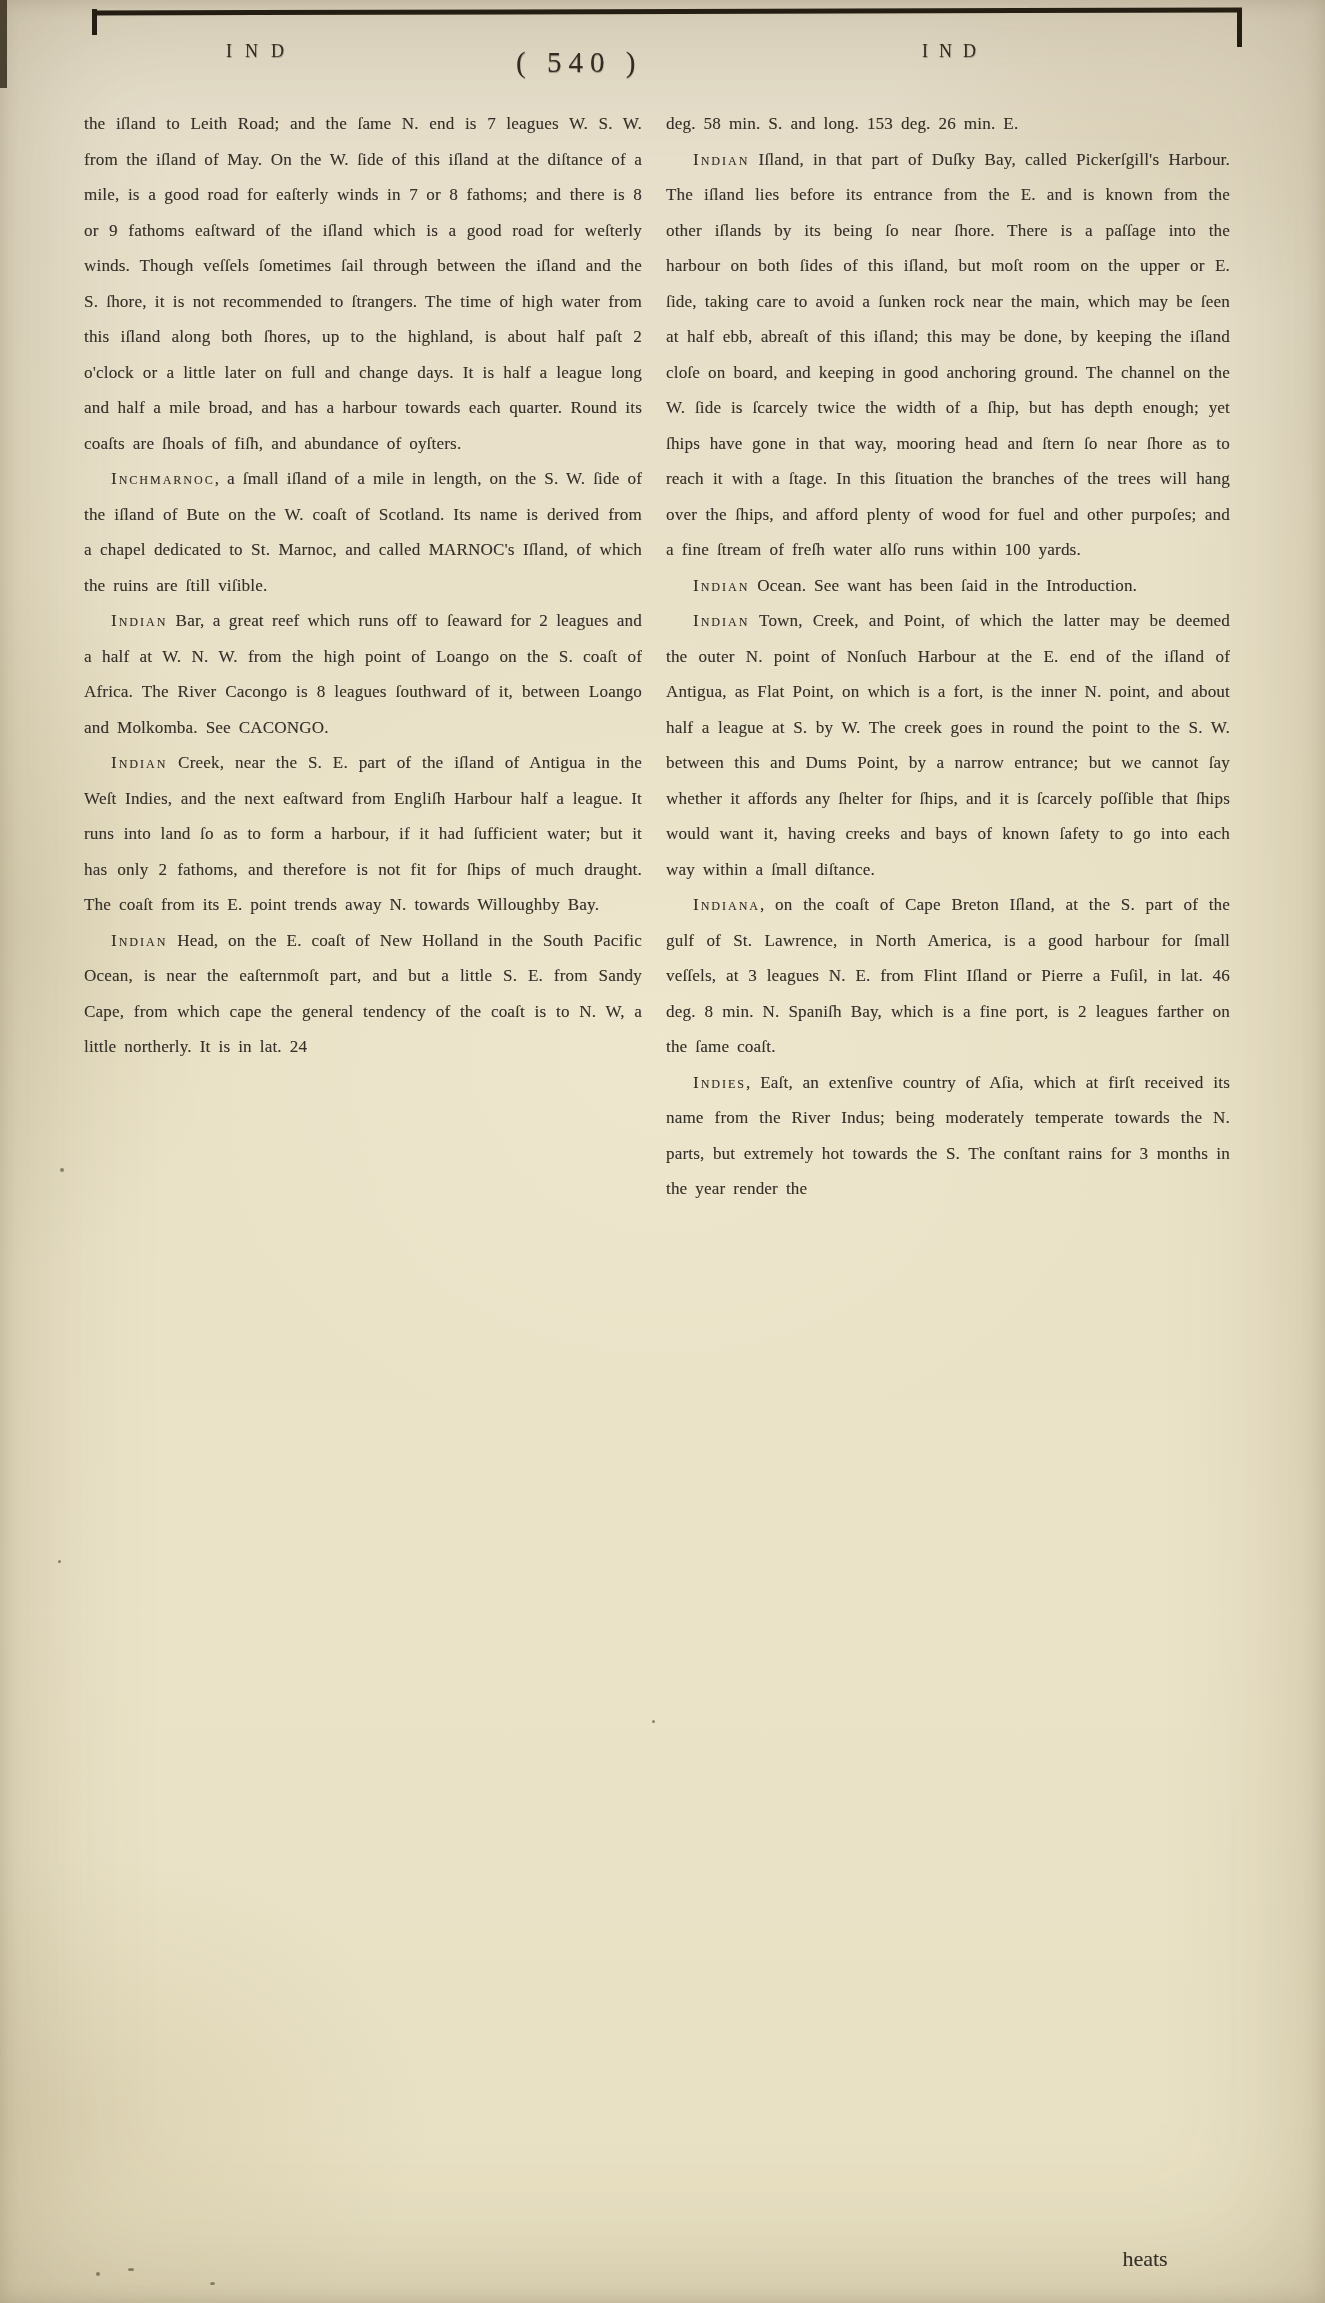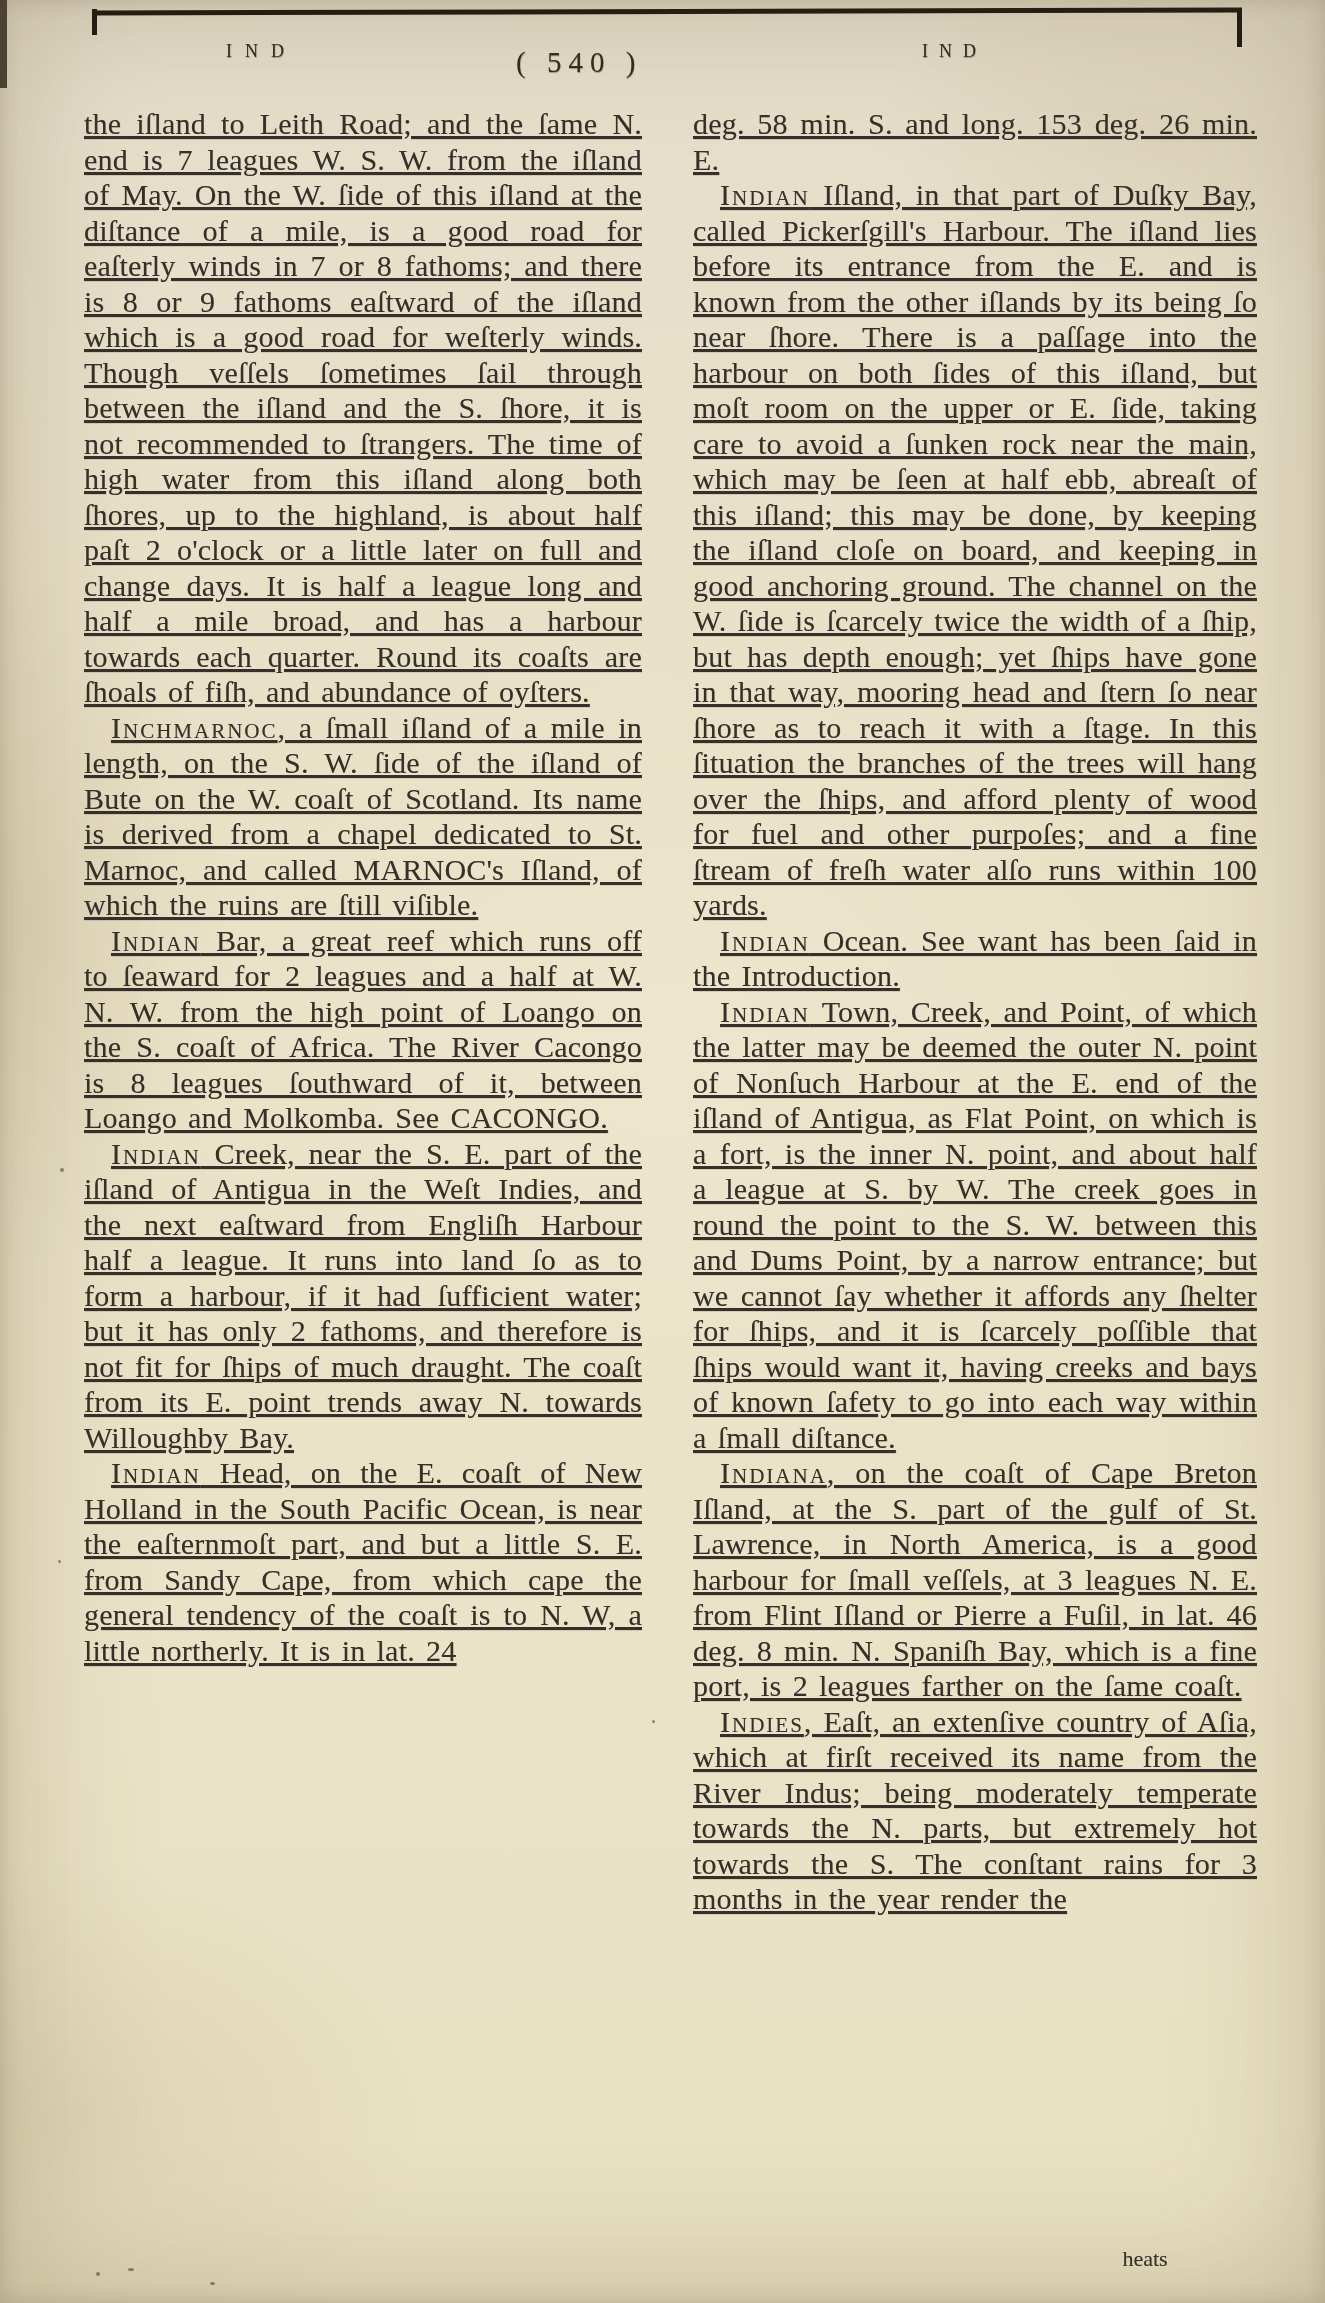--- a/index.html
+++ b/index.html
@@ -82,30 +82,29 @@
   .rh-left  { top: 41px; left: 226px; letter-spacing: 13px; }
   .rh-center{ top: 46px; left: 516px; letter-spacing: 7px; font-size: 29px; }
   .rh-right { top: 41px; left: 922px; letter-spacing: 11px; }
   
   .column {
     position: absolute;
     top: 106px;
     height: 2152px;
     overflow: hidden;
     text-align: justify;
-    font-size: 30px;
+    font-size: 17px;
     line-height: 35.5px;
     word-spacing: 3.5px;
     letter-spacing: 0.2px;
     text-shadow: 0.3px 0.4px 0.6px rgba(56,48,36,0.33);
     z-index: 2;
-    text-decoration: underline;
   }
   .column.left  { left: 84px;  width: 558px; }
-  .column.right { left: 693px; width: 564px; }
+  .column.right { left: 666px; width: 564px; }
   .para { margin: 0; padding: 0; }
   .para.entry { text-indent: 27px; }
   .head {
     font-variant: small-caps;
     letter-spacing: 2px;
   }
   .catchword {
     position: absolute;
     top: 2246px;
     left: 1055px;

